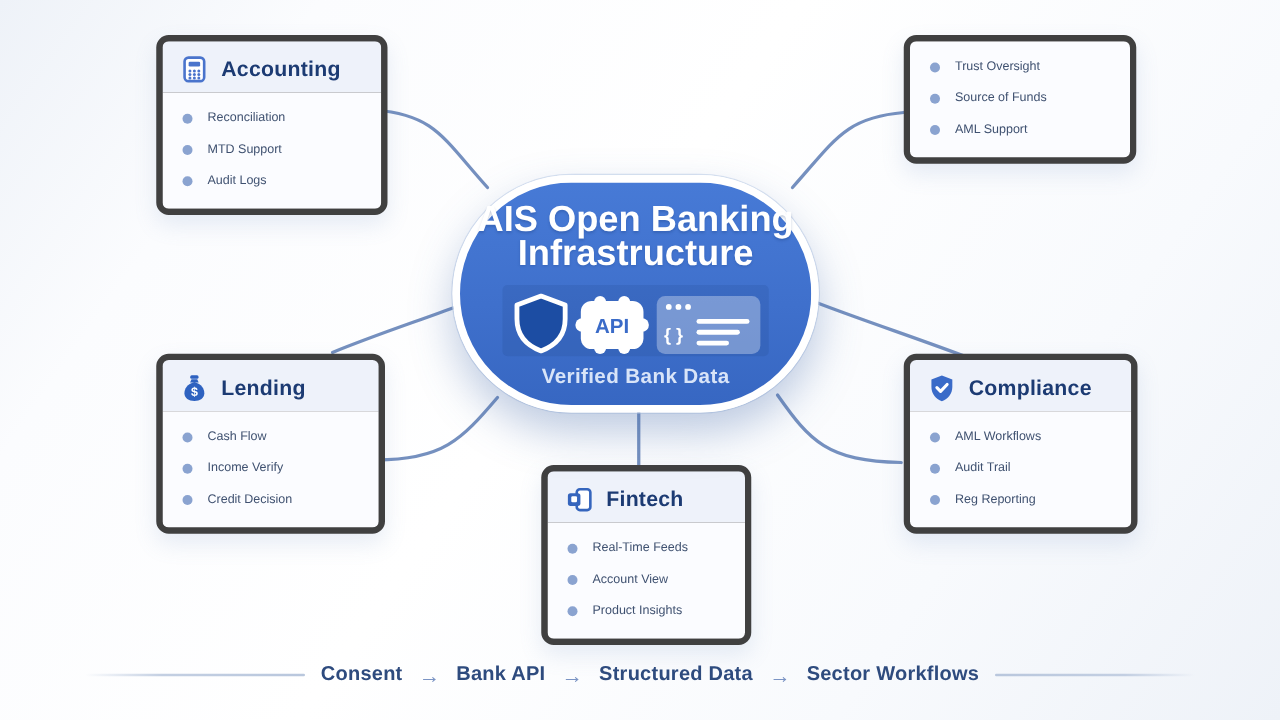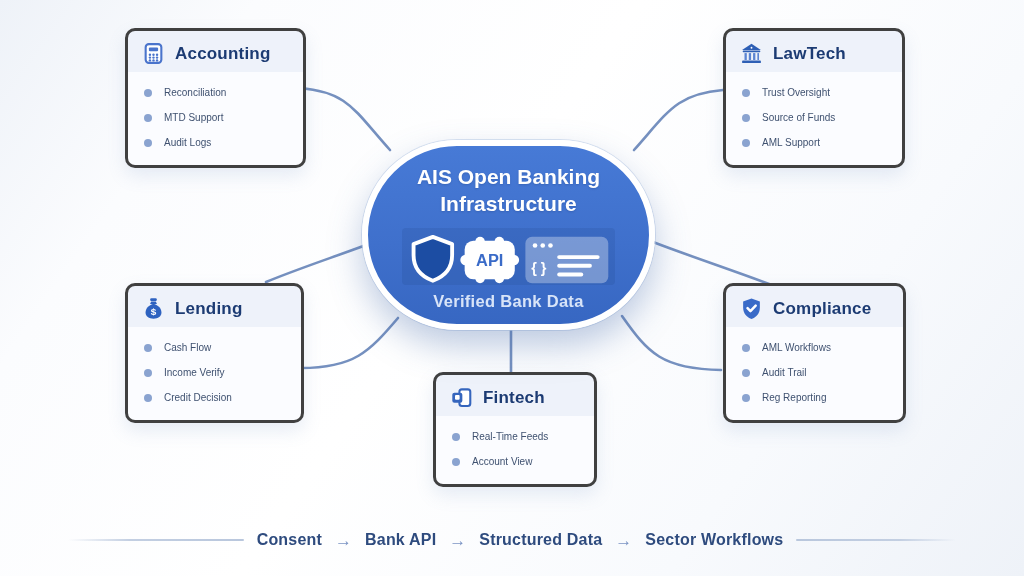--- a/index.html
+++ b/index.html
@@ -9,21 +9,21 @@
     background:linear-gradient(125deg,#eef2f8 0%,#fbfcfe 18%,#ffffff 45%,#f8fafd 75%,#eef2f8 100%);
     position:relative;
   }
   #stage{position:absolute;inset:0;width:1024px;height:576px;}
   
   #connectors{position:absolute;inset:0;z-index:0;}
   
   .node{
     position:absolute;z-index:2;
     background:#404040;
-    border:3px solid #404040;
+    border:5px solid #404040;
     border-radius:10px;
     box-shadow:0 8px 18px rgba(110,140,190,.16);
     overflow:hidden;
   }
   .node-header{
     display:flex;align-items:center;gap:10px;
     padding:11px 14px 7px 14px;
     background:#eef2fa;
   }
   .node-title{
@@ -46,21 +46,21 @@
     border:6px solid #ffffff;border-radius:98px;
     background:linear-gradient(180deg,#477ad6 0%,#3f70cc 55%,#3767c2 100%);
     box-shadow:0 16px 34px rgba(70,105,170,.35),0 0 0 1px rgba(205,218,238,.7);
   }
   #center-band{
     position:absolute;left:34px;top:82px;width:213px;height:57px;
     background:rgba(14,36,92,.10);border-radius:4px;
   }
   #center-title{
     position:absolute;top:17px;left:0;right:0;text-align:center;
-    color:#ffffff;font-size:21px;font-weight:700;line-height:27px;
+    color:#ffffff;font-size:29px;font-weight:700;line-height:27px;
     text-shadow:0 1px 2px rgba(20,50,110,.25);
   }
   #center-icons{
     position:absolute;top:86px;left:0;right:0;
     display:flex;justify-content:center;
   }
   #center-subtitle{
     position:absolute;top:146px;left:0;right:0;text-align:center;
     color:#d8e4f8;font-size:16.5px;font-weight:600;letter-spacing:.3px;
   }
@@ -123,37 +123,20 @@
           <span>MTD Support</span>
         </div>
       <div class="node-item">
           <span class="bullet"></span>
           <span>Audit Logs</span>
         </div>
     </div>
   </div>
 
   <div class="node" style="left:723px;top:28px;width:176px;">
-    <div class="node-header">
-      <span class="node-icon">
-        <svg width="23" height="23" viewBox="0 0 22 22">
-          <path d="M11,1.6 L20,7.6 H2 Z" fill="#2e5fb5"></path>
-          <circle cx="11" cy="5.5" r="0.9" fill="#ffffff"></circle>
-          <rect x="2.6" y="8.2" width="16.8" height="1.6" rx="0.6" fill="#2e5fb5"></rect>
-          <g fill="#5b84d2">
-            <rect x="4.3" y="10.6" width="2.2" height="6.6"></rect>
-            <rect x="8.4" y="10.6" width="2.2" height="6.6"></rect>
-            <rect x="12.5" y="10.6" width="2.2" height="6.6"></rect>
-            <rect x="16.6" y="10.6" width="1.6" height="6.6"></rect>
-          </g>
-          <rect x="2" y="17.8" width="18" height="2.4" rx="0.8" fill="#2e5fb5"></rect>
-        </svg>
-      </span>
-      <span class="node-title">LawTech</span>
-    </div>
     <div class="node-items">
       <div class="node-item">
           <span class="bullet"></span>
           <span>Trust Oversight</span>
         </div>
       <div class="node-item">
           <span class="bullet"></span>
           <span>Source of Funds</span>
         </div>
       <div class="node-item">
@@ -229,20 +212,24 @@
       <span class="node-title">Fintech</span>
     </div>
     <div class="node-items">
       <div class="node-item">
           <span class="bullet"></span>
           <span>Real-Time Feeds</span>
         </div>
       <div class="node-item">
           <span class="bullet"></span>
           <span>Account View</span>
+        </div>
+      <div class="node-item">
+          <span class="bullet"></span>
+          <span>Product Insights</span>
         </div>
     </div>
   </div>
 
   <div id="center-pill">
     <div id="center-band"></div>
     <div id="center-title">
       <div>AIS Open Banking</div>
       <div>Infrastructure</div>
     </div>

